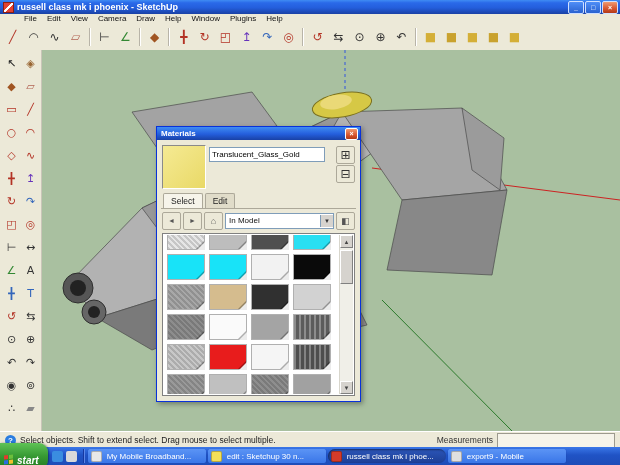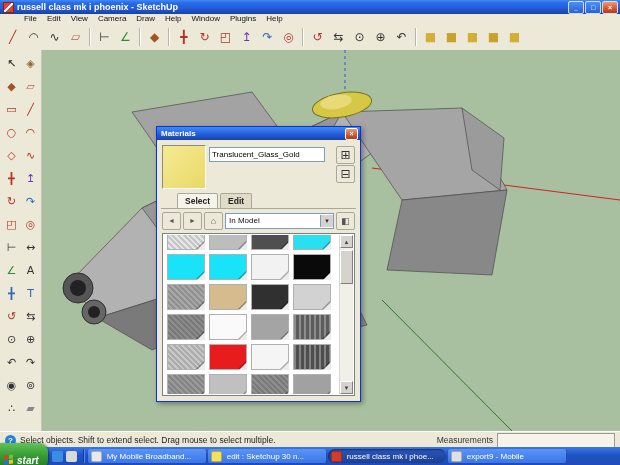--- a/index.html
+++ b/index.html
@@ -54,21 +54,21 @@
   .preview{position:absolute;left:5px;top:5px;width:42px;height:42px;
     background:linear-gradient(135deg,#f5ea93,#e9d967);border:1px solid #8a8a8a;
     border-right-color:#fff;border-bottom-color:#fff;}
   .name-input{position:absolute;left:52px;top:7px;width:110px;height:13px;font-size:8px;
     border:1px solid #7f9db9;background:#fff;padding:0 2px;
     font-family:"Liberation Sans",sans-serif;}
   .small-btn{position:absolute;width:17px;height:16px;background:#ece9d8;border:1px solid #aca899;
     border-radius:2px;display:flex;align-items:center;justify-content:center;font-size:9px;color:#333;}
   #btn-create{right:5px;top:6px;}
   #btn-secondary{right:5px;top:25px;}
-  .tabs{position:absolute;left:20px;top:53px;height:15px;display:flex;gap:2px;font-size:8.5px;color:#222;font-weight:bold;}
+  .tabs{position:absolute;left:6px;top:53px;height:15px;display:flex;gap:2px;font-size:8.5px;color:#222;}
   .tab{padding:0 7px;border:1px solid #aca899;border-bottom:none;border-radius:2px 2px 0 0;
     background:#e0dcc9;display:flex;align-items:center;}
   .tab.active{background:#f6f4ea;}
   .tabs-underline{position:absolute;left:4px;right:4px;top:68px;border-top:1px solid #aca899;}
   .nav-row{position:absolute;left:5px;right:5px;top:72px;height:17px;display:flex;align-items:center;gap:2px;}
   .nav-btn{width:17px;height:16px;border:1px solid #aca899;border-radius:2px;background:#ece9d8;
     display:flex;align-items:center;justify-content:center;font-size:7px;color:#555;flex:none;}
   .dropdown{flex:1;height:14px;border:1px solid #7f9db9;background:#fff;display:flex;
     align-items:center;font-size:8px;padding-left:3px;color:#111;}
   .dd-arrow{margin-left:auto;width:12px;height:12px;background:#d6d3ce;border-left:1px solid #7f9db9;

